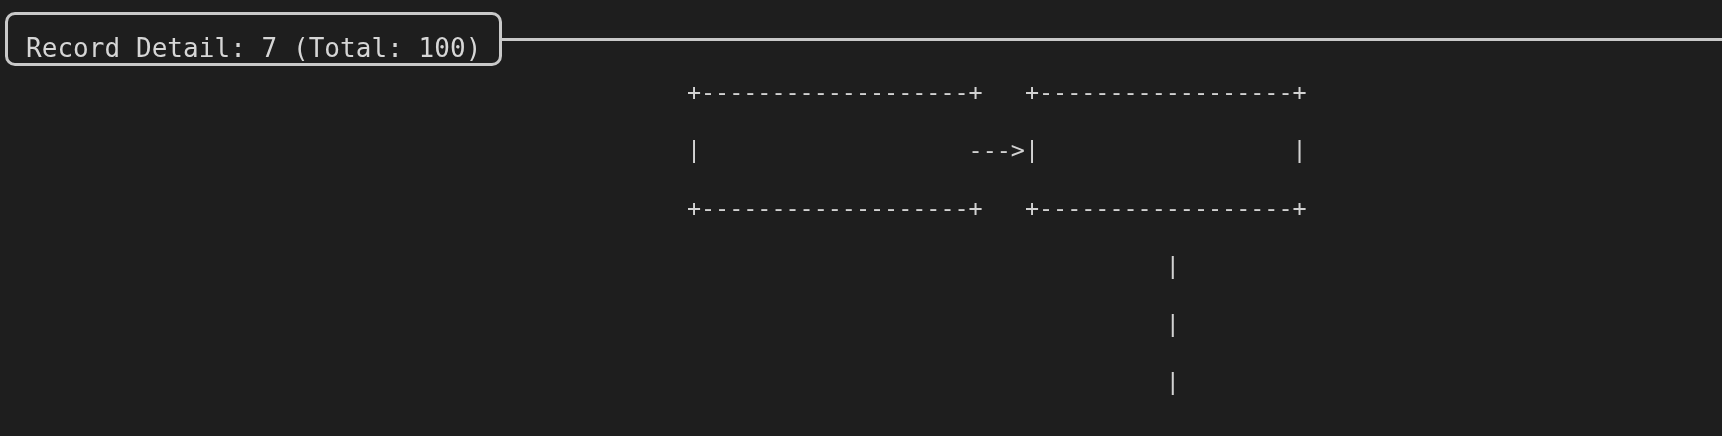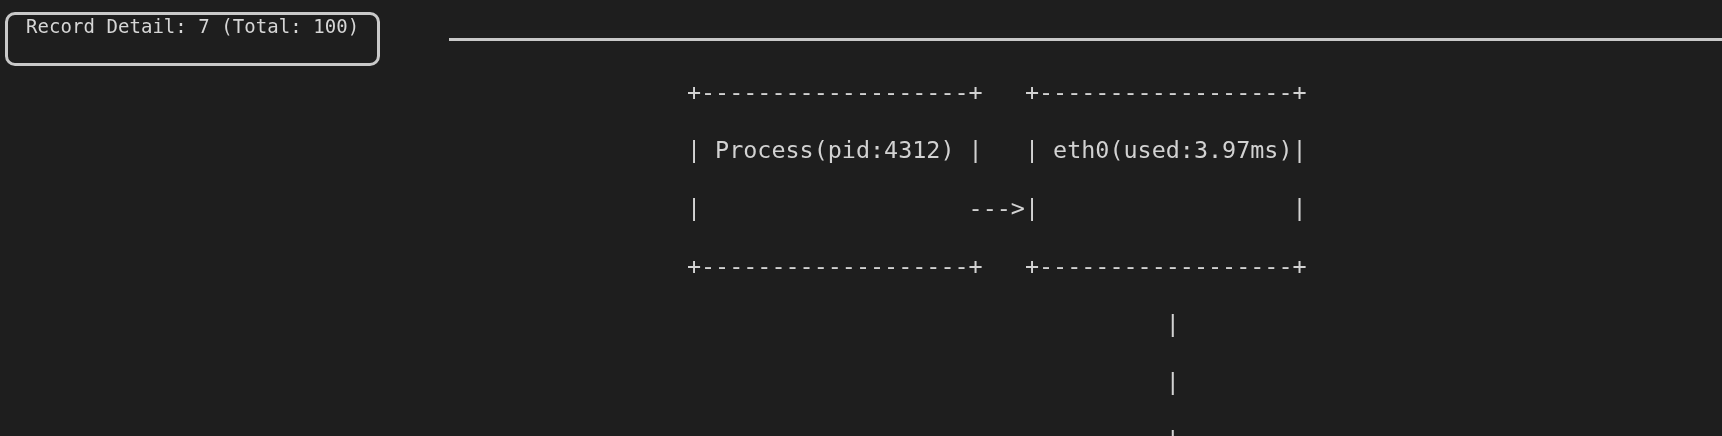--- a/index.html
+++ b/index.html
@@ -15,27 +15,27 @@
     overflow: hidden;
     font-family: "DejaVu Sans Mono", monospace;
   }
   .title-tab {
     position: absolute;
     left: 5px;
     top: 12px;
     height: 54px;
     box-sizing: border-box;
     display: inline-flex;
-    align-items: flex-start;
+    align-items: flex-end;
     padding: 0 18px;
     border: 3px solid #c9c9c9;
     border-radius: 10px;
     background: #1e1e1e;
     color: #d6d6d6;
-    font-size: 19px;
+    font-size: 26px;
     letter-spacing: 0.05px;
     white-space: nowrap;
     z-index: 2;
   }
   .header-rule {
     position: absolute;
     left: 449px;
     right: 0;
     top: 38px;
     height: 3px;
@@ -63,21 +63,20 @@
 
 <div id="screen">
 
   <div class="title-tab">
     <span>Record Detail: 7 (Total: 100)</span>
   </div>
 
   <div class="header-rule"></div>
 
   <pre class="diagram"><div class="diagram-line">                                                +-------------------+   +------------------+</div>
-<div class="diagram-line">                                                | Process(pid:4312) |   | eth0(used:3.97ms)|</div>
 <div class="diagram-line">                                                |                   ---&gt;|                  |</div>
 <div class="diagram-line">                                                +-------------------+   +------------------+</div>
 <div class="diagram-line">                                                                                  |</div>
 <div class="diagram-line">                                                                                  |</div>
 <div class="diagram-line">                                                                                  |</div>
 
 
 
 
 

